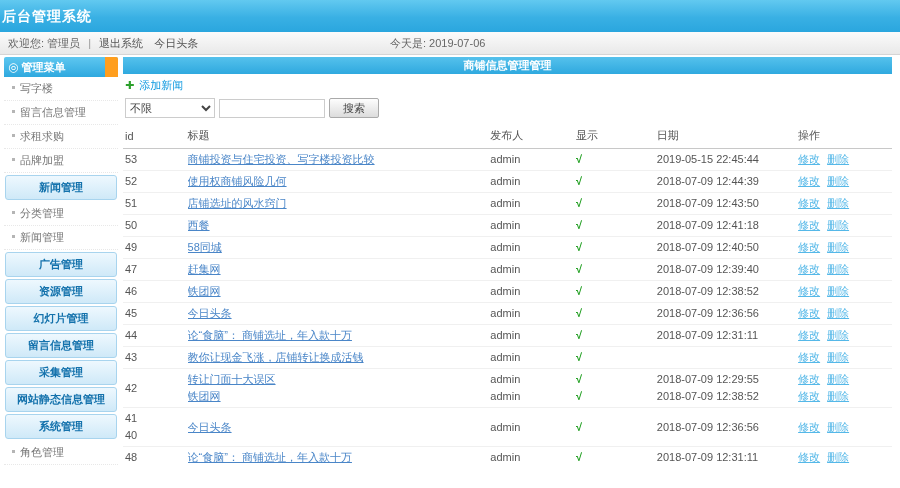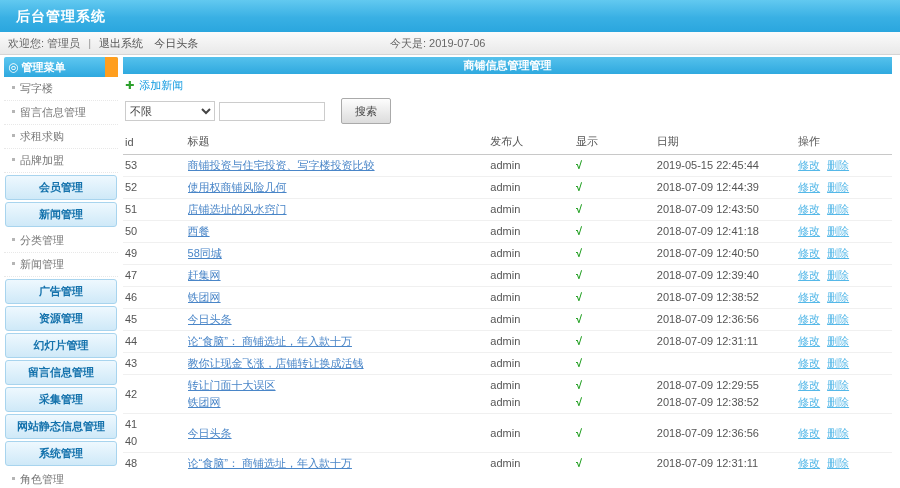--- a/index.html
+++ b/index.html
@@ -1,21 +1,21 @@
 <!DOCTYPE html>
 <html><head>
 <meta charset="utf-8">
 <style>
   * { margin:0; padding:0; box-sizing:border-box; }
   html,body { width:900px; height:488px; overflow:hidden; background:#fff;
     font-family:"Liberation Sans","DejaVu Sans",sans-serif; font-size:11px; color:#555; }
 
   
   .topbar { height:32px; background:linear-gradient(180deg,#62c9f0 0%,#39b0e4 55%,#2aa6de 100%);
-    line-height:32px; padding-left:16px; }
+    line-height:32px; padding-left:2px; }
   .topbar .app-title { color:#fff; font-size:14px; font-weight:bold; letter-spacing:1px; }
 
   
   .welcomebar { height:23px; line-height:22px; background:linear-gradient(#fbfbfb,#e9e9e9);
     border-bottom:1px solid #d5d5d5; padding-left:8px; position:relative; color:#666; }
   .welcomebar .sep { margin:0 5px; color:#999; }
   .bar-link { color:#555; text-decoration:none; margin-right:8px; cursor:pointer; }
   .welcomebar .today { position:absolute; left:390px; top:0; }
 
   
@@ -40,22 +40,22 @@
 
   
   .main-title { height:17px; line-height:17px; text-align:center; color:#fff; font-weight:bold;
     background:linear-gradient(#55c1ec,#2fa9df); }
   .add-row { padding:4px 2px 2px 2px; }
   .add-link { color:#0f9ae0; text-decoration:none; cursor:pointer; }
   .add-link .plus { color:#2ca02c; font-weight:bold; margin-right:2px; }
   .search-row { display:flex; align-items:center; gap:4px; padding:3px 2px 5px 2px; }
   .filter-select { width:90px; height:20px; font-size:11px; border:1px solid #ccc; background:#fff; color:#444; }
   .search-input { width:106px; height:19px; border:1px solid #ccc; font-size:11px; padding:0 3px; }
-  .search-btn { height:26px; padding:0 13px; font-size:11px; color:#444; cursor:pointer;
-    background:linear-gradient(#fdfdfd,#dcdcdc); border:1px solid #aaa; border-radius:2px; margin-left:12px; }
+  .search-btn { height:20px; padding:0 13px; font-size:11px; color:#444; cursor:pointer;
+    background:linear-gradient(#fdfdfd,#dcdcdc); border:1px solid #aaa; border-radius:2px; margin-left:0; }
 
   
   .news-table { width:100%; border-collapse:collapse; table-layout:fixed; }
   .news-table th { text-align:left; font-weight:normal; color:#555; padding:5px 2px;
     border-bottom:1px solid #c8c8c8; }
   .news-table td { padding:2px; border-bottom:1px solid #f0f0f0; vertical-align:middle; color:#555; }
   .cell-line { line-height:15px; padding:1px 0; min-height:15px; white-space:nowrap;
     overflow:hidden; text-overflow:ellipsis; }
   .title-link { color:#4a86c8; text-decoration:underline; cursor:pointer; }
   .col-show .cell-line { color:#1f9e1f; font-weight:bold; }
@@ -77,21 +77,20 @@
   <span class="today">今天是: 2019-07-06</span>
 </div>
 
 <div class="content">
   <div class="sidebar" id="sidebar">
       <div class="menu-header"><span class="hdr-icon">◎</span><span>管理菜单</span><span class="orange-block"></span></div>
       <div class="menu-item">写字楼</div>
       <div class="menu-item">留言信息管理</div>
       <div class="menu-item">求租求购</div>
       <div class="menu-item">品牌加盟</div>
-      <div class="menu-button">会员管理</div>
       <div class="menu-button">新闻管理</div>
       <div class="menu-item">分类管理</div>
       <div class="menu-item">新闻管理</div>
       <div class="menu-button">广告管理</div>
       <div class="menu-button">资源管理</div>
       <div class="menu-button">幻灯片管理</div>
       <div class="menu-button">留言信息管理</div>
       <div class="menu-button">采集管理</div>
       <div class="menu-button">网站静态信息管理</div>
       <div class="menu-button">系统管理</div>

